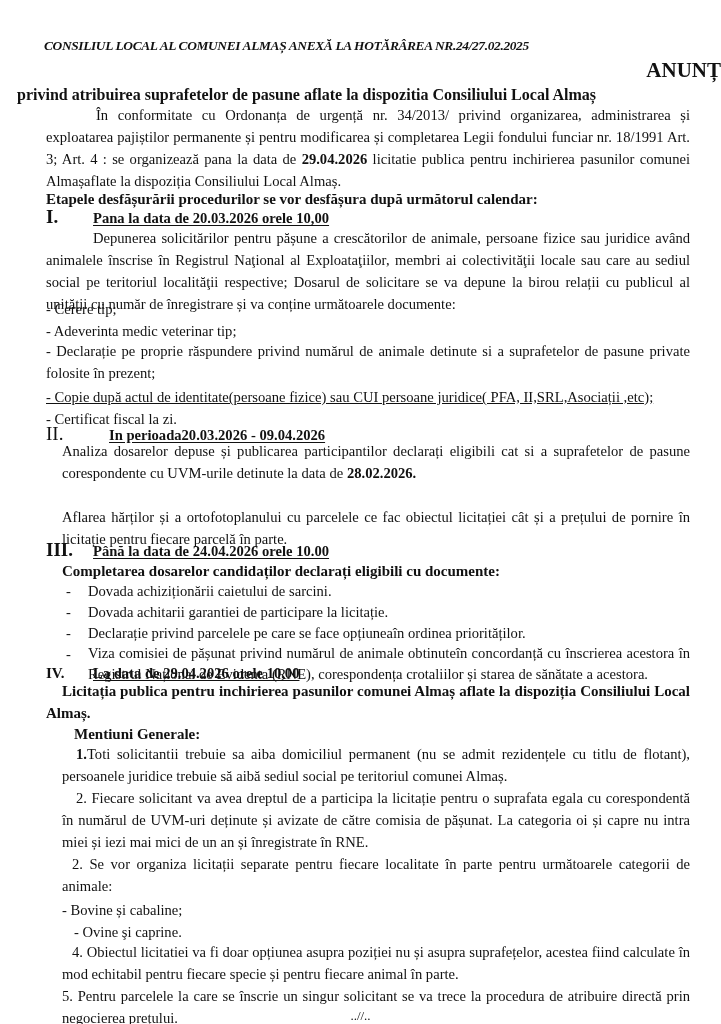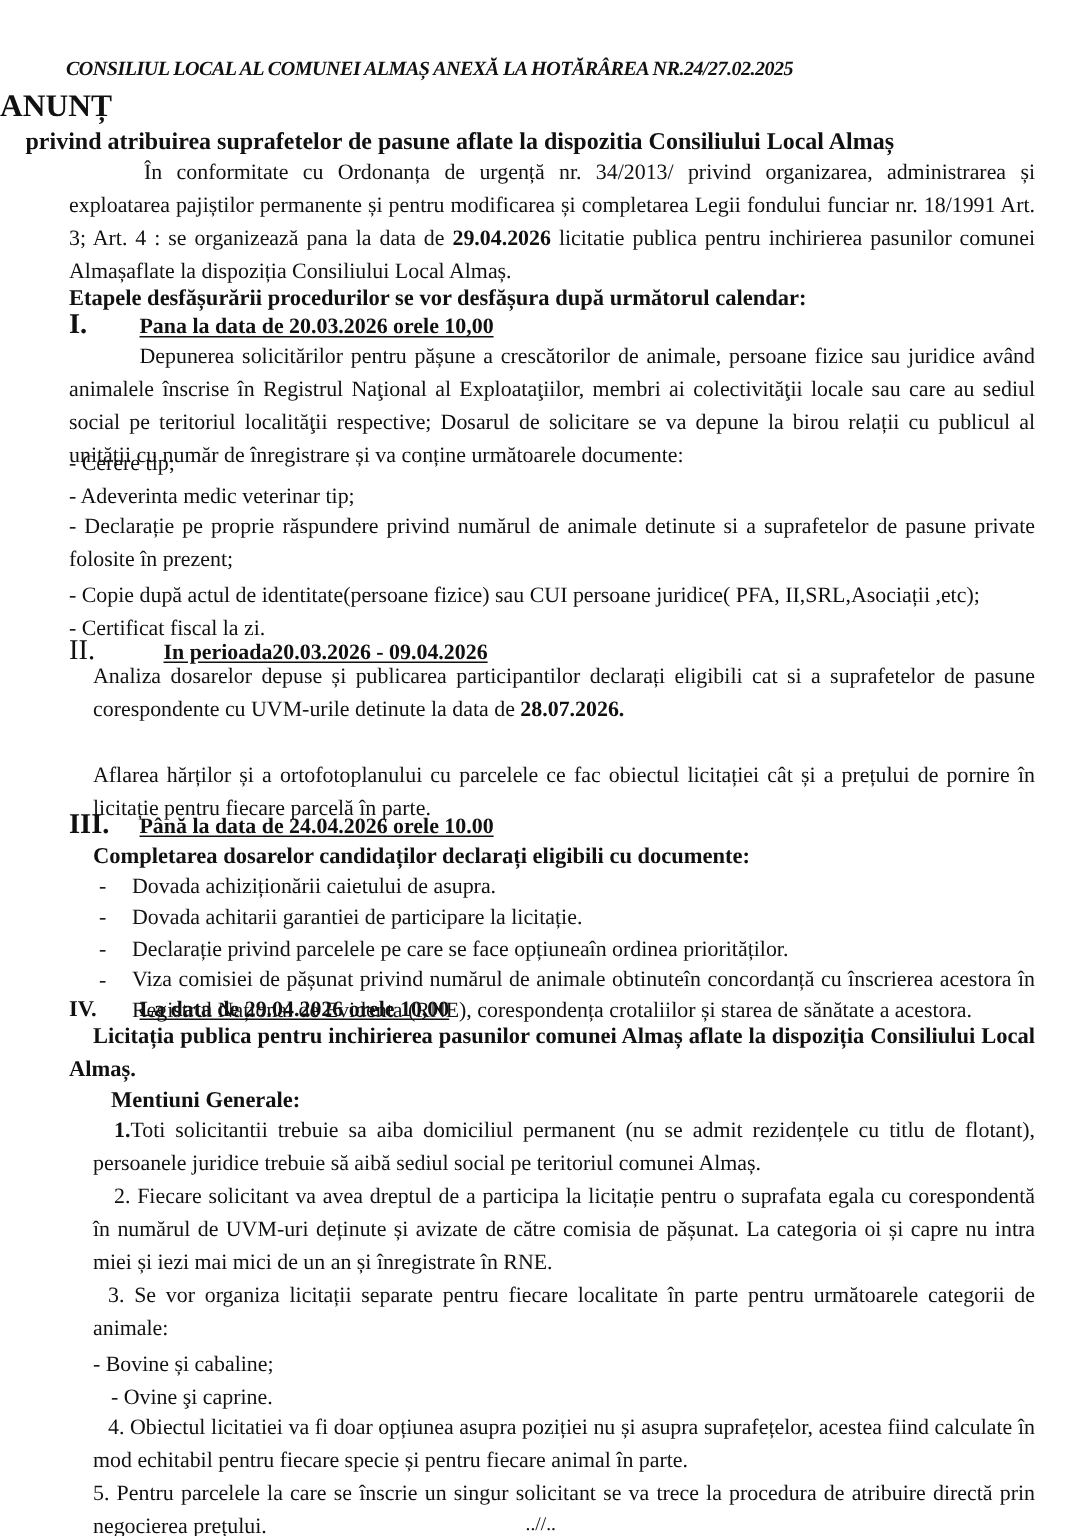--- a/index.html
+++ b/index.html
@@ -40,21 +40,21 @@
       font-weight: bold;
       font-style: italic;
       font-size: 13.4px;
       letter-spacing: -0.35px;
     }
     .title {
       font-weight: bold;
       font-size: 21px;
       left: 0;
       width: 721px;
-      text-align: left;
+      text-align: right;
       line-height: 24px;
     }
     .subtitle {
       font-weight: bold;
       font-size: 16px;
       left: 0;
       width: 613px;
       text-align: center;
       line-height: 20px;
     }
@@ -101,48 +101,48 @@
 
   <div class="line bold" style="left:46px; top:190px; font-size:15px;">Etapele desfășurării procedurilor se vor desfășura după următorul calendar:</div>
 
   <div class="roman b" style="left:46px; top:207px;">I.</div>
   <div class="sec-heading" style="left:93px; top:209px;">Pana la data de 20.03.2026 orele 10,00</div>
   <div class="just" style="left:46px; top:227px; width:644px; text-indent:47px;">Depunerea solicitărilor pentru pășune  a crescătorilor de animale, persoane fizice sau juridice având animalele înscrise în Registrul Naţional al Exploataţiilor, membri ai colectivităţii locale sau care au sediul social pe teritoriul localităţii respective; Dosarul de solicitare se va depune la birou relații cu publicul al unității cu număr de înregistrare și va conține următoarele documente:</div>
 
   <div class="line" style="left:46px; top:300px;">-  Cerere tip;</div>
   <div class="line" style="left:46px; top:322px;">-  Adeverinta  medic veterinar tip;</div>
   <div class="just" style="left:46px; top:340px; width:644px;">- Declarație pe proprie răspundere privind numărul de animale detinute si a suprafetelor de pasune private folosite în prezent;</div>
-  <div class="line" style="left:46px; top:388px;">- Copie după actul de identitate(persoane fizice) sau CUI  persoane juridice( PFA, II,SRL,Asociații ,etc);</div>
+  <div class="line" style="left:46px; top:388px;text-decoration:underline;">- Copie după actul de identitate(persoane fizice) sau CUI  persoane juridice( PFA, II,SRL,Asociații ,etc);</div>
   <div class="line" style="left:46px; top:410px;">- Certificat fiscal la zi.</div>
 
   <div class="roman" style="left:46px; top:424px;">II.</div>
   <div class="sec-heading" style="left:109px; top:426px;">In perioada20.03.2026 - 09.04.2026</div>
-  <div class="just" style="left:62px; top:440px; width:628px;"><span>Analiza dosarelor depuse și publicarea participantilor declarați eligibili cat si a suprafetelor de pasune corespondente cu UVM-urile detinute la data de </span><span class="bold">28.07.2026.</span></div>
+  <div class="just" style="left:62px; top:440px; width:628px;"><span>Analiza dosarelor depuse și publicarea participantilor declarați eligibili cat si a suprafetelor de pasune corespondente cu UVM-urile detinute la data de </span><span class="bold">28.02.2026.</span></div>
   <div class="just" style="left:62px; top:506px; width:628px;">Aflarea hărților și a ortofotoplanului  cu parcelele ce fac obiectul licitației cât și a prețului de pornire în licitație pentru fiecare parcelă în parte.</div>
 
   <div class="roman b" style="left:46px; top:540px;">III.</div>
   <div class="sec-heading" style="left:93px; top:542px;">Până la data de 24.04.2026 orele 10.00</div>
   <div class="line bold" style="left:62px; top:562px; font-size:15px;">Completarea dosarelor candidaților declarați eligibili cu documente:</div>
 
   <div class="dash" style="left:66px; top:582px;">-</div>
-  <div class="line" style="left:88px; top:582px;">Dovada achiziționării caietului de asupra.</div>
+  <div class="line" style="left:88px; top:582px;">Dovada achiziționării caietului de sarcini.</div>
   <div class="dash" style="left:66px; top:603px;">-</div>
   <div class="line" style="left:88px; top:603px;">Dovada achitarii garantiei de participare la licitație.</div>
   <div class="dash" style="left:66px; top:624px;">-</div>
   <div class="line" style="left:88px; top:624px;">Declarație privind parcelele pe care se face opțiuneaîn ordinea priorităților.</div>
   <div class="dash" style="left:66px; top:645px;">-</div>
   <div class="just" style="left:88px; top:643px; width:602px; line-height:21px;">Viza comisiei de pășunat privind numărul de animale obtinuteîn concordanță cu înscrierea acestora în Registrul Național de Evidenta  (RNE), corespondența crotaliilor și starea de sănătate a acestora.</div>
 
   <div class="roman b" style="left:46px; top:663px; font-size:15px;">IV.</div>
   <div class="sec-heading" style="left:93px; top:664px;">La data de 29.04.2026 orele 10,00</div>
   <div class="just bold" style="left:46px; top:680px; width:644px; text-indent:16px; font-size:15px;">Licitația  publica  pentru inchirierea pasunilor comunei Almaș aflate la dispoziția Consiliului Local Almaș.</div>
 
   <div class="line bold" style="left:62px; top:725px; font-size:15px;margin-left:12px;">Mentiuni Generale:</div>
   <div class="just" style="left:62px; top:743px; width:628px; text-indent:14px;"><span class="bold">1.</span><span>Toti solicitantii trebuie sa aiba domiciliul  permanent (nu se admit rezidențele cu titlu de flotant), persoanele juridice trebuie să aibă sediul social pe teritoriul comunei Almaș.</span></div>
   <div class="just" style="left:62px; top:787px; width:628px; text-indent:14px;">2. Fiecare solicitant va avea dreptul de a participa la licitație  pentru o suprafata egala cu corespondentă în numărul de UVM-uri deținute și avizate de către comisia de pășunat. La categoria oi și capre nu intra miei și iezi mai mici de un an și înregistrate în RNE.</div>
-  <div class="just" style="left:62px; top:853px; width:628px; text-indent:10px;">3. Se vor organiza licitații separate pentru fiecare localitate în parte  pentru următoarele categorii de animale:</div>
+  <div class="just" style="left:62px; top:853px; width:628px; text-indent:10px;">2. Se vor organiza licitații separate pentru fiecare localitate în parte  pentru următoarele categorii de animale:</div>
   <div class="line" style="left:62px; top:901px;">- Bovine și cabaline;</div>
   <div class="line" style="left:74px; top:923px;text-align:right;">- Ovine şi caprine.</div>
   <div class="just" style="left:62px; top:941px; width:628px; text-indent:10px;">4. Obiectul licitatiei va fi doar opțiunea asupra poziției nu și asupra suprafețelor, acestea fiind calculate în mod echitabil pentru fiecare specie și pentru fiecare animal în parte.</div>
   <div class="just" style="left:62px; top:985px; width:628px;">5. Pentru parcelele la care se înscrie un singur solicitant se va trece la procedura de atribuire directă prin negocierea prețului.</div>
 
   <div class="center-mark" style="top:1008px;">..//..</div>
 </div>
 
 </body></html>

